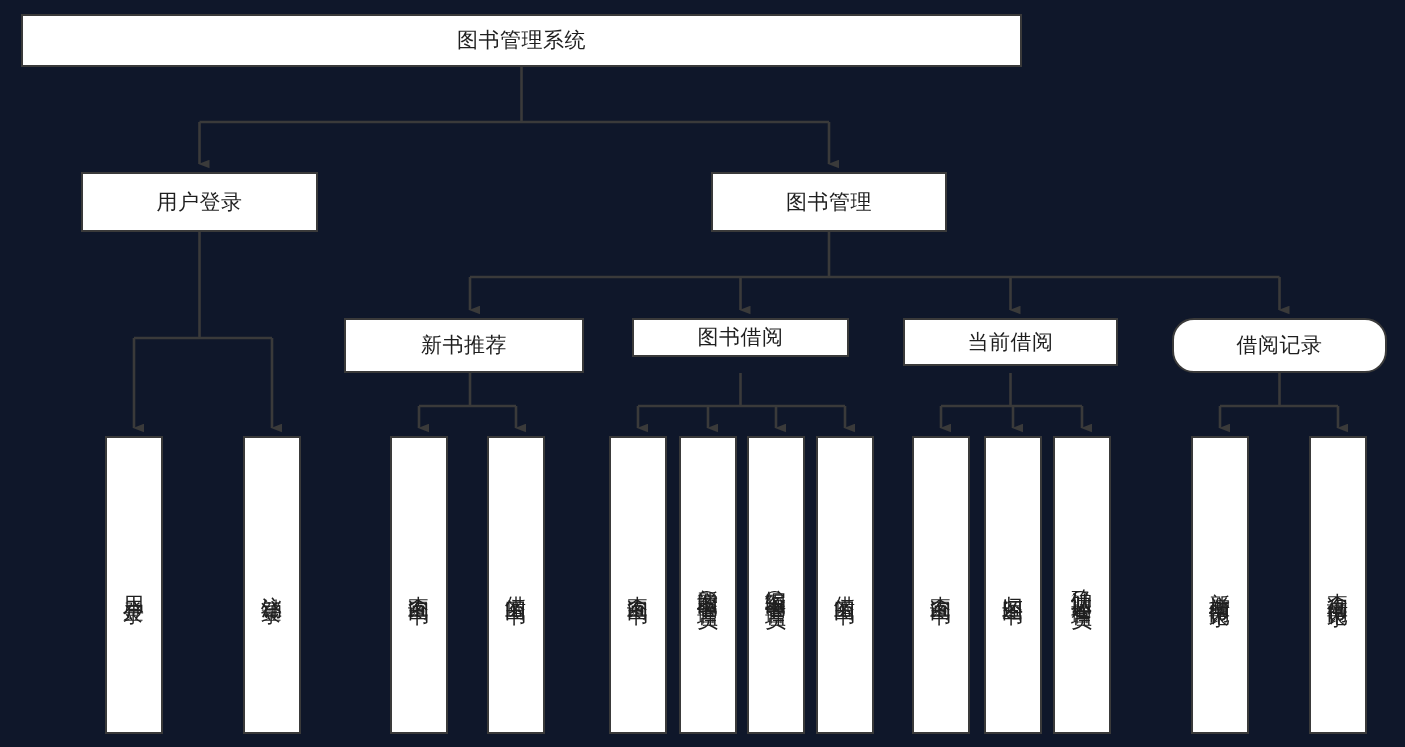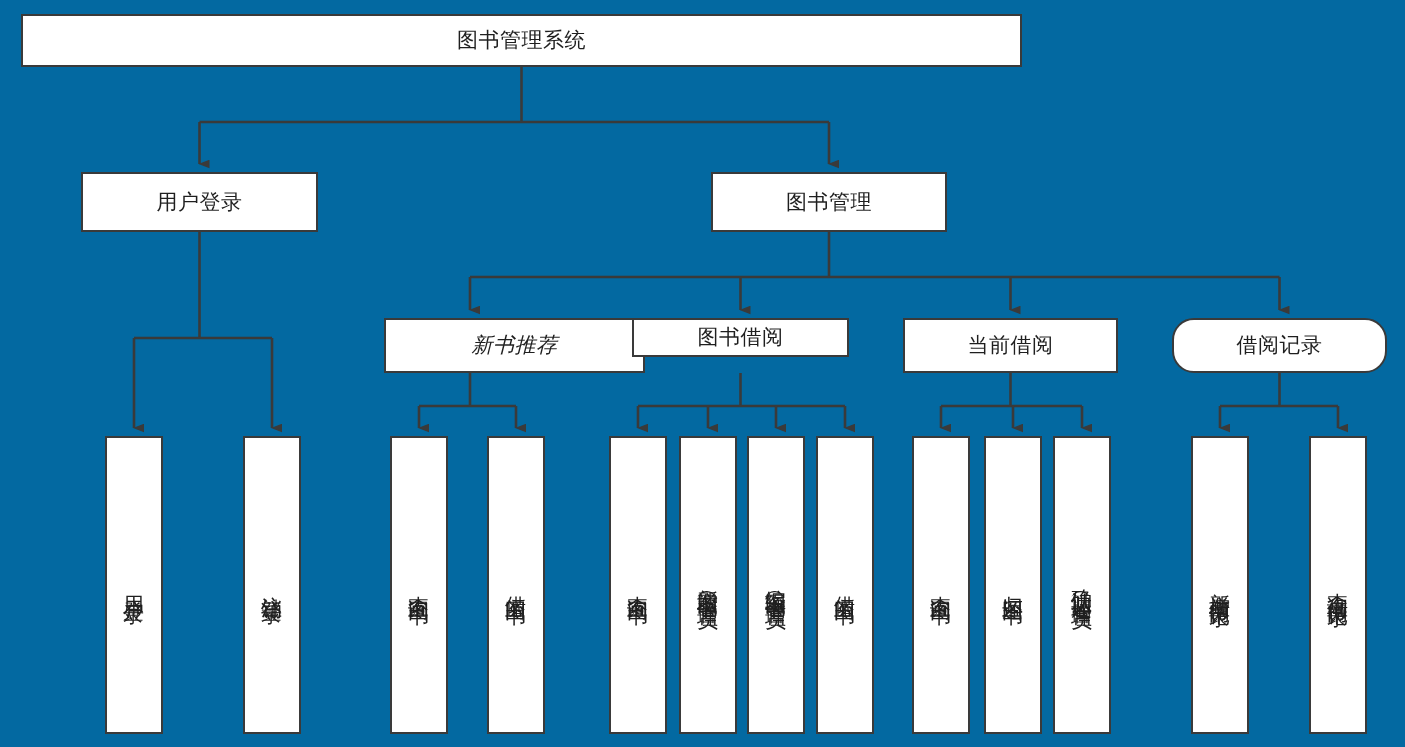--- a/index.html
+++ b/index.html
@@ -8,21 +8,21 @@
     padding: 0;
     background: #ffffff;
   }
   body {
     font-family: "Liberation Sans", "DejaVu Sans", sans-serif;
   }
   #canvas {
     position: relative;
     width: 1405px;
     height: 747px;
-    background: #0369a1;
+    background: #0f172a;
     overflow: hidden;
   }
   #diagram-svg {
     position: absolute;
     left: 0;
     top: 0;
     width: 1405px;
     height: 747px;
   }
   .node-box {
@@ -114,27 +114,27 @@
   <div id="nodes">
       <div class="node-box" style="left: 21px; top: 14px; width: 1001px; height: 53px;">
         <span class="node-label">图书管理系统</span>
       </div>
       <div class="node-box" style="left: 81px; top: 172px; width: 237px; height: 60px;">
         <span class="node-label">用户登录</span>
       </div>
       <div class="node-box" style="left: 711px; top: 172px; width: 236px; height: 60px;">
         <span class="node-label">图书管理</span>
       </div>
-      <div class="node-box" style="left: 384px; top: 318px; width: 261px; height: 55px; font-style: italic;">
+      <div class="node-box" style="left: 344px; top: 318px; width: 240px; height: 55px;">
         <span class="node-label">新书推荐</span>
       </div>
       <div class="node-box" style="left: 632px; top: 318px; width: 217px; height: 39px;">
         <span class="node-label">图书借阅</span>
       </div>
-      <div class="node-box" style="left: 903px; top: 318px; width: 215px; height: 55px;">
+      <div class="node-box" style="left: 903px; top: 318px; width: 215px; height: 48px;">
         <span class="node-label">当前借阅</span>
       </div>
       <div class="node-box" style="left: 1172px; top: 318px; width: 215px; height: 55px; border-radius: 22px;">
         <span class="node-label">借阅记录</span>
       </div>
       <div class="node-box node-vertical" style="left: 105px; top: 436px; width: 58px; height: 298px;">
         <span class="node-label">用户登录</span>
       </div>
       <div class="node-box node-vertical" style="left: 243px; top: 436px; width: 58px; height: 298px;">
         <span class="node-label">注销登录</span>

